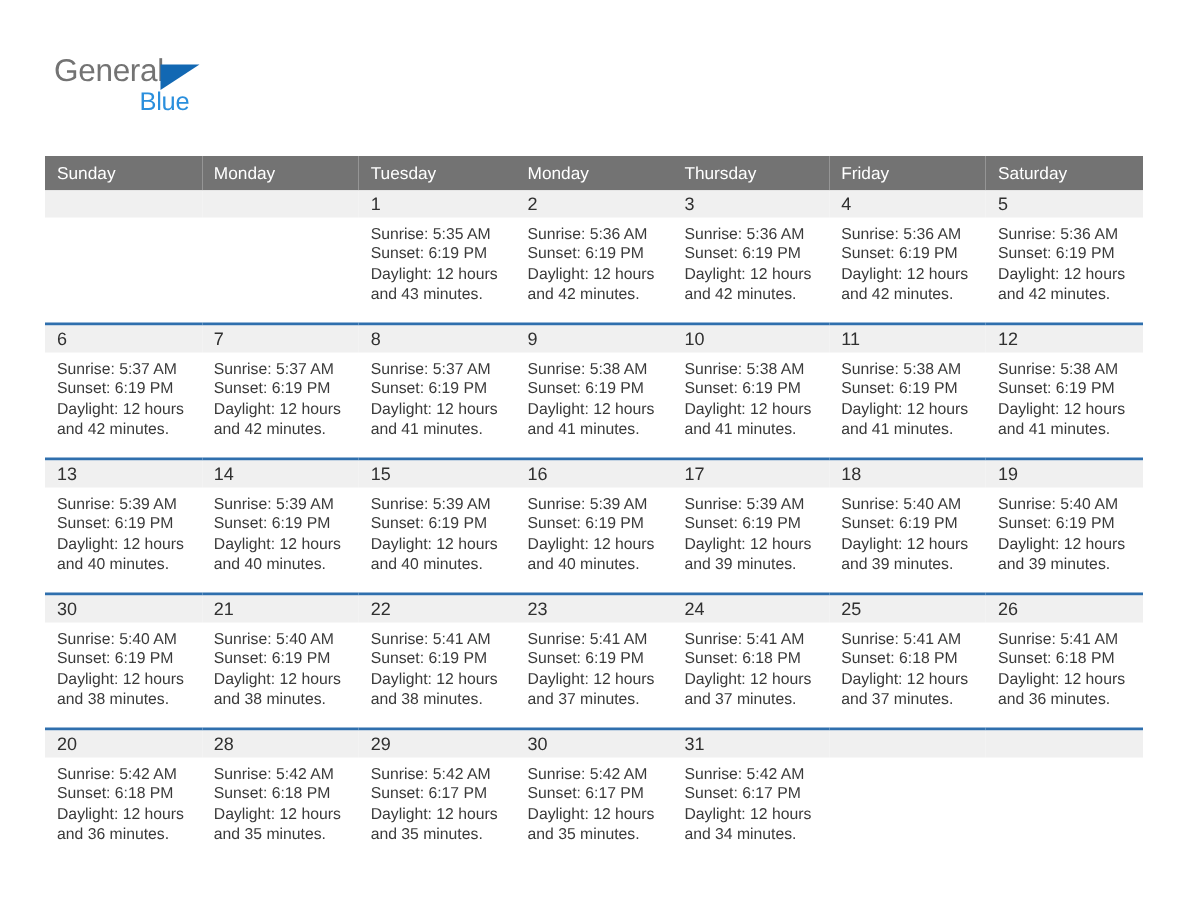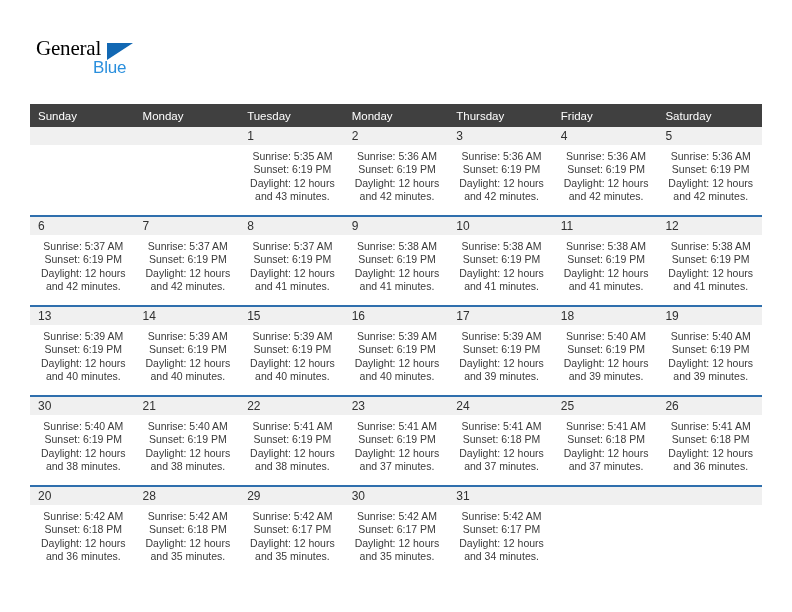--- a/index.html
+++ b/index.html
@@ -35,22 +35,22 @@
     top: 36px;
     width: 200px;
     height: 50px;
   }
   .logo-general {
     position: absolute;
     left: 0;
     top: 0;
     font-size: 21px;
     letter-spacing: -0.2px;
-    color: #000000;
-    font-family: Liberation Serif, serif;
+    color: #737373;
+    font-family: Liberation Sans, sans-serif;
   }
   .logo-triangle {
     position: absolute;
     left: 71px;
     top: 7px;
     width: 0;
     height: 0;
     border-left: 26px solid #1268b3;
     border-bottom: 17px solid transparent;
   }
@@ -86,21 +86,21 @@
   
   .calendar {
     position: absolute;
     left: 30px;
     top: 104px;
     width: 732px;
     border-collapse: collapse;
     table-layout: fixed;
   }
   .calendar th {
-    background: #404040;
+    background: #737373;
     color: #ffffff;
     font-size: 11.5px;
     font-weight: normal;
     text-align: left;
     padding: 5px 0 5px 8px;
     height: 13px;
     vertical-align: middle;
   }
   .calendar td {
     width: 104.57px;
@@ -125,21 +125,20 @@
     line-height: 18px;
     padding-left: 8px;
     font-size: 12px;
     color: #303030;
   }
   .cell-body {
     padding: 5px 6px 0 8px;
     font-size: 10.5px;
     line-height: 13.4px;
     color: #3a3a3a;
-    text-align: center;
   }
   .cell-body div {
     white-space: nowrap;
   }
 </style>
 </head>
 <body>
 
 <div class="page">
 

